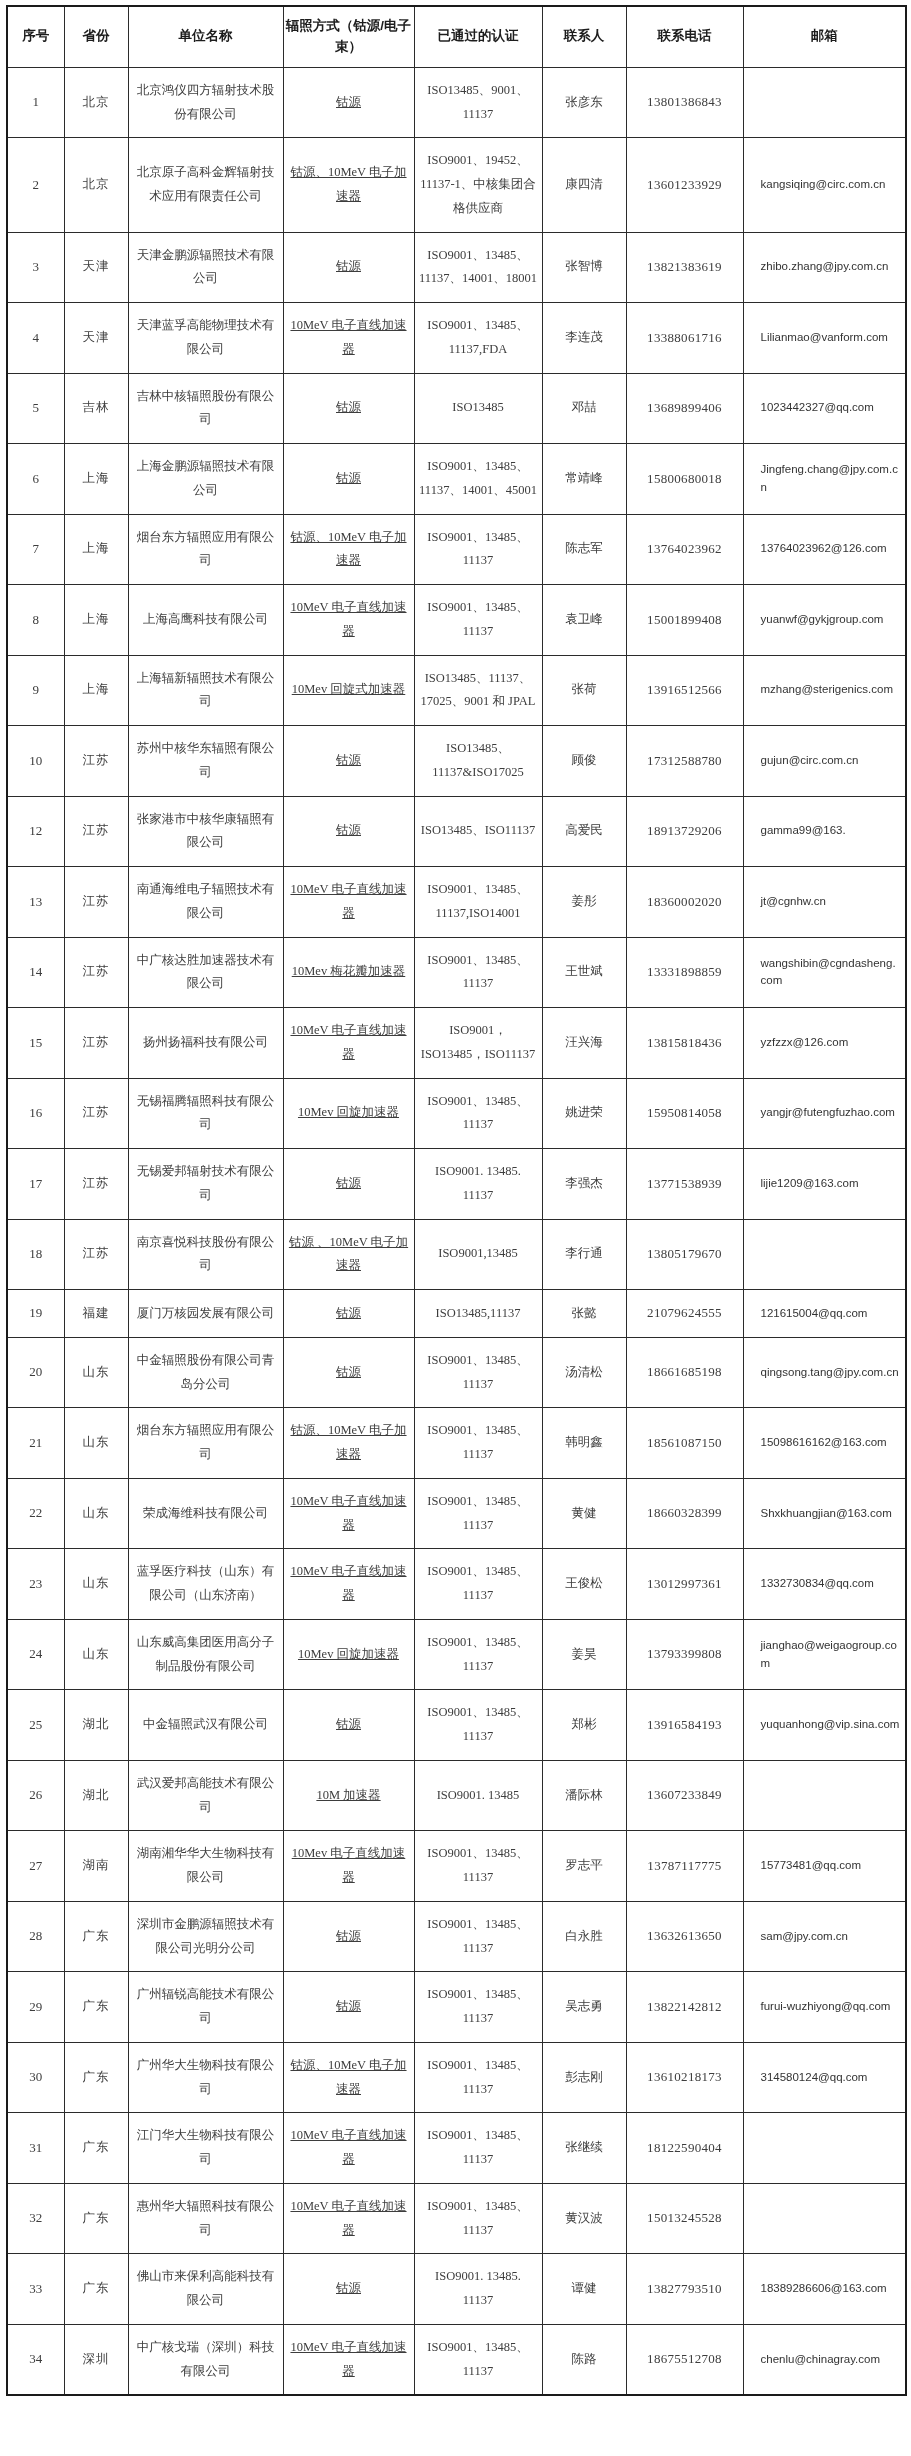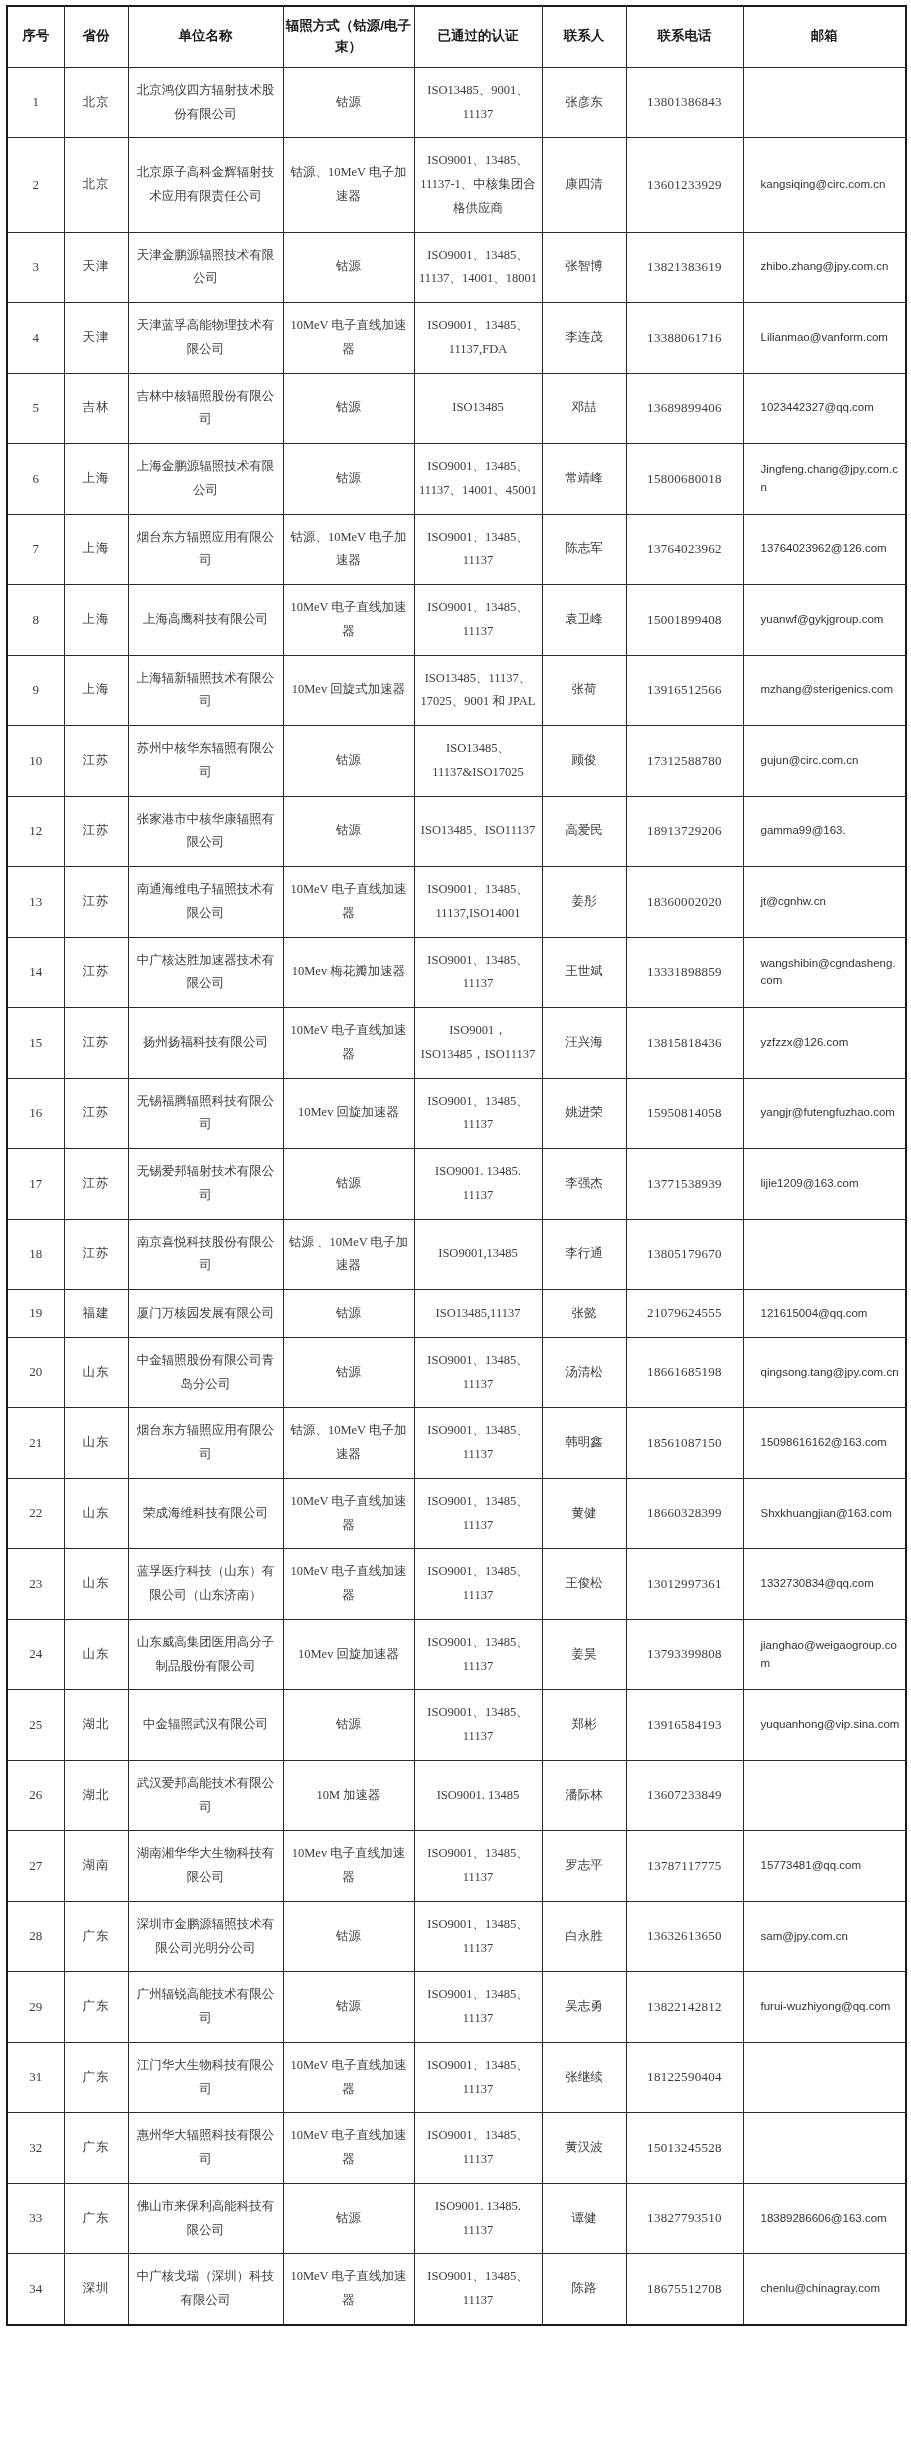--- a/index.html
+++ b/index.html
@@ -35,21 +35,21 @@
     font-family: "Liberation Sans", "DejaVu Sans", sans-serif;
     font-weight: 700;
     font-size: 13.5px;
     color: #1d1d1d;
     line-height: 1.55;
     padding: 9px 2px;
   }
   td.col-no { font-size: 13px; }
   td.col-province { letter-spacing: 1px; text-align: center; }
   td.col-company { padding-left: 7px; padding-right: 7px; margin-left: 44px; }
-  td.col-method { padding-left: 4px; padding-right: 4px; }
+  td.col-method { padding-left: 4px; padding-right: 4px; text-decoration: underline; }
   td.col-certs { padding-left: 4px; padding-right: 4px; }
   td.col-phone { font-size: 13px; letter-spacing: 0.3px; }
   td.col-email {
     text-align: left;
     font-family: "Liberation Sans", "DejaVu Sans", sans-serif;
     font-size: 11.5px;
     line-height: 1.55;
     word-break: break-all;
     padding-left: 17px;
     padding-right: 5px;
@@ -92,21 +92,21 @@
           <td class="col-certs">ISO13485、9001、11137</td>
           <td class="col-contact">张彦东</td>
           <td class="col-phone">13801386843</td>
           <td class="col-email"></td>
         </tr>
         <tr>
           <td class="col-no">2</td>
           <td class="col-province">北京</td>
           <td class="col-company">北京原子高科金辉辐射技术应用有限责任公司</td>
           <td class="col-method">钴源、10MeV 电子加速器</td>
-          <td class="col-certs">ISO9001、13485、11137-1、中核集团合格供应商</td>
+          <td class="col-certs">ISO9001、19452、11137-1、中核集团合格供应商</td>
           <td class="col-contact">康四清</td>
           <td class="col-phone">13601233929</td>
           <td class="col-email">kangsiqing@circ.com.cn</td>
         </tr>
         <tr>
           <td class="col-no">3</td>
           <td class="col-province">天津</td>
           <td class="col-company">天津金鹏源辐照技术有限公司</td>
           <td class="col-method">钴源</td>
           <td class="col-certs">ISO9001、13485、11137、14001、18001</td>
@@ -358,20 +358,30 @@
           <td class="col-no">29</td>
           <td class="col-province">广东</td>
           <td class="col-company">广州辐锐高能技术有限公司</td>
           <td class="col-method">钴源</td>
           <td class="col-certs">ISO9001、13485、11137</td>
           <td class="col-contact">吴志勇</td>
           <td class="col-phone">13822142812</td>
           <td class="col-email">furui-wuzhiyong@qq.com</td>
         </tr>
         <tr>
+          <td class="col-no">30</td>
+          <td class="col-province">广东</td>
+          <td class="col-company">广州华大生物科技有限公司</td>
+          <td class="col-method">钴源、10MeV 电子加速器</td>
+          <td class="col-certs">ISO9001、13485、11137</td>
+          <td class="col-contact">彭志刚</td>
+          <td class="col-phone">13610218173</td>
+          <td class="col-email">314580124@qq.com</td>
+        </tr>
+        <tr>
           <td class="col-no">31</td>
           <td class="col-province">广东</td>
           <td class="col-company">江门华大生物科技有限公司</td>
           <td class="col-method">10MeV 电子直线加速器</td>
           <td class="col-certs">ISO9001、13485、11137</td>
           <td class="col-contact">张继续</td>
           <td class="col-phone">18122590404</td>
           <td class="col-email"></td>
         </tr>
         <tr>

